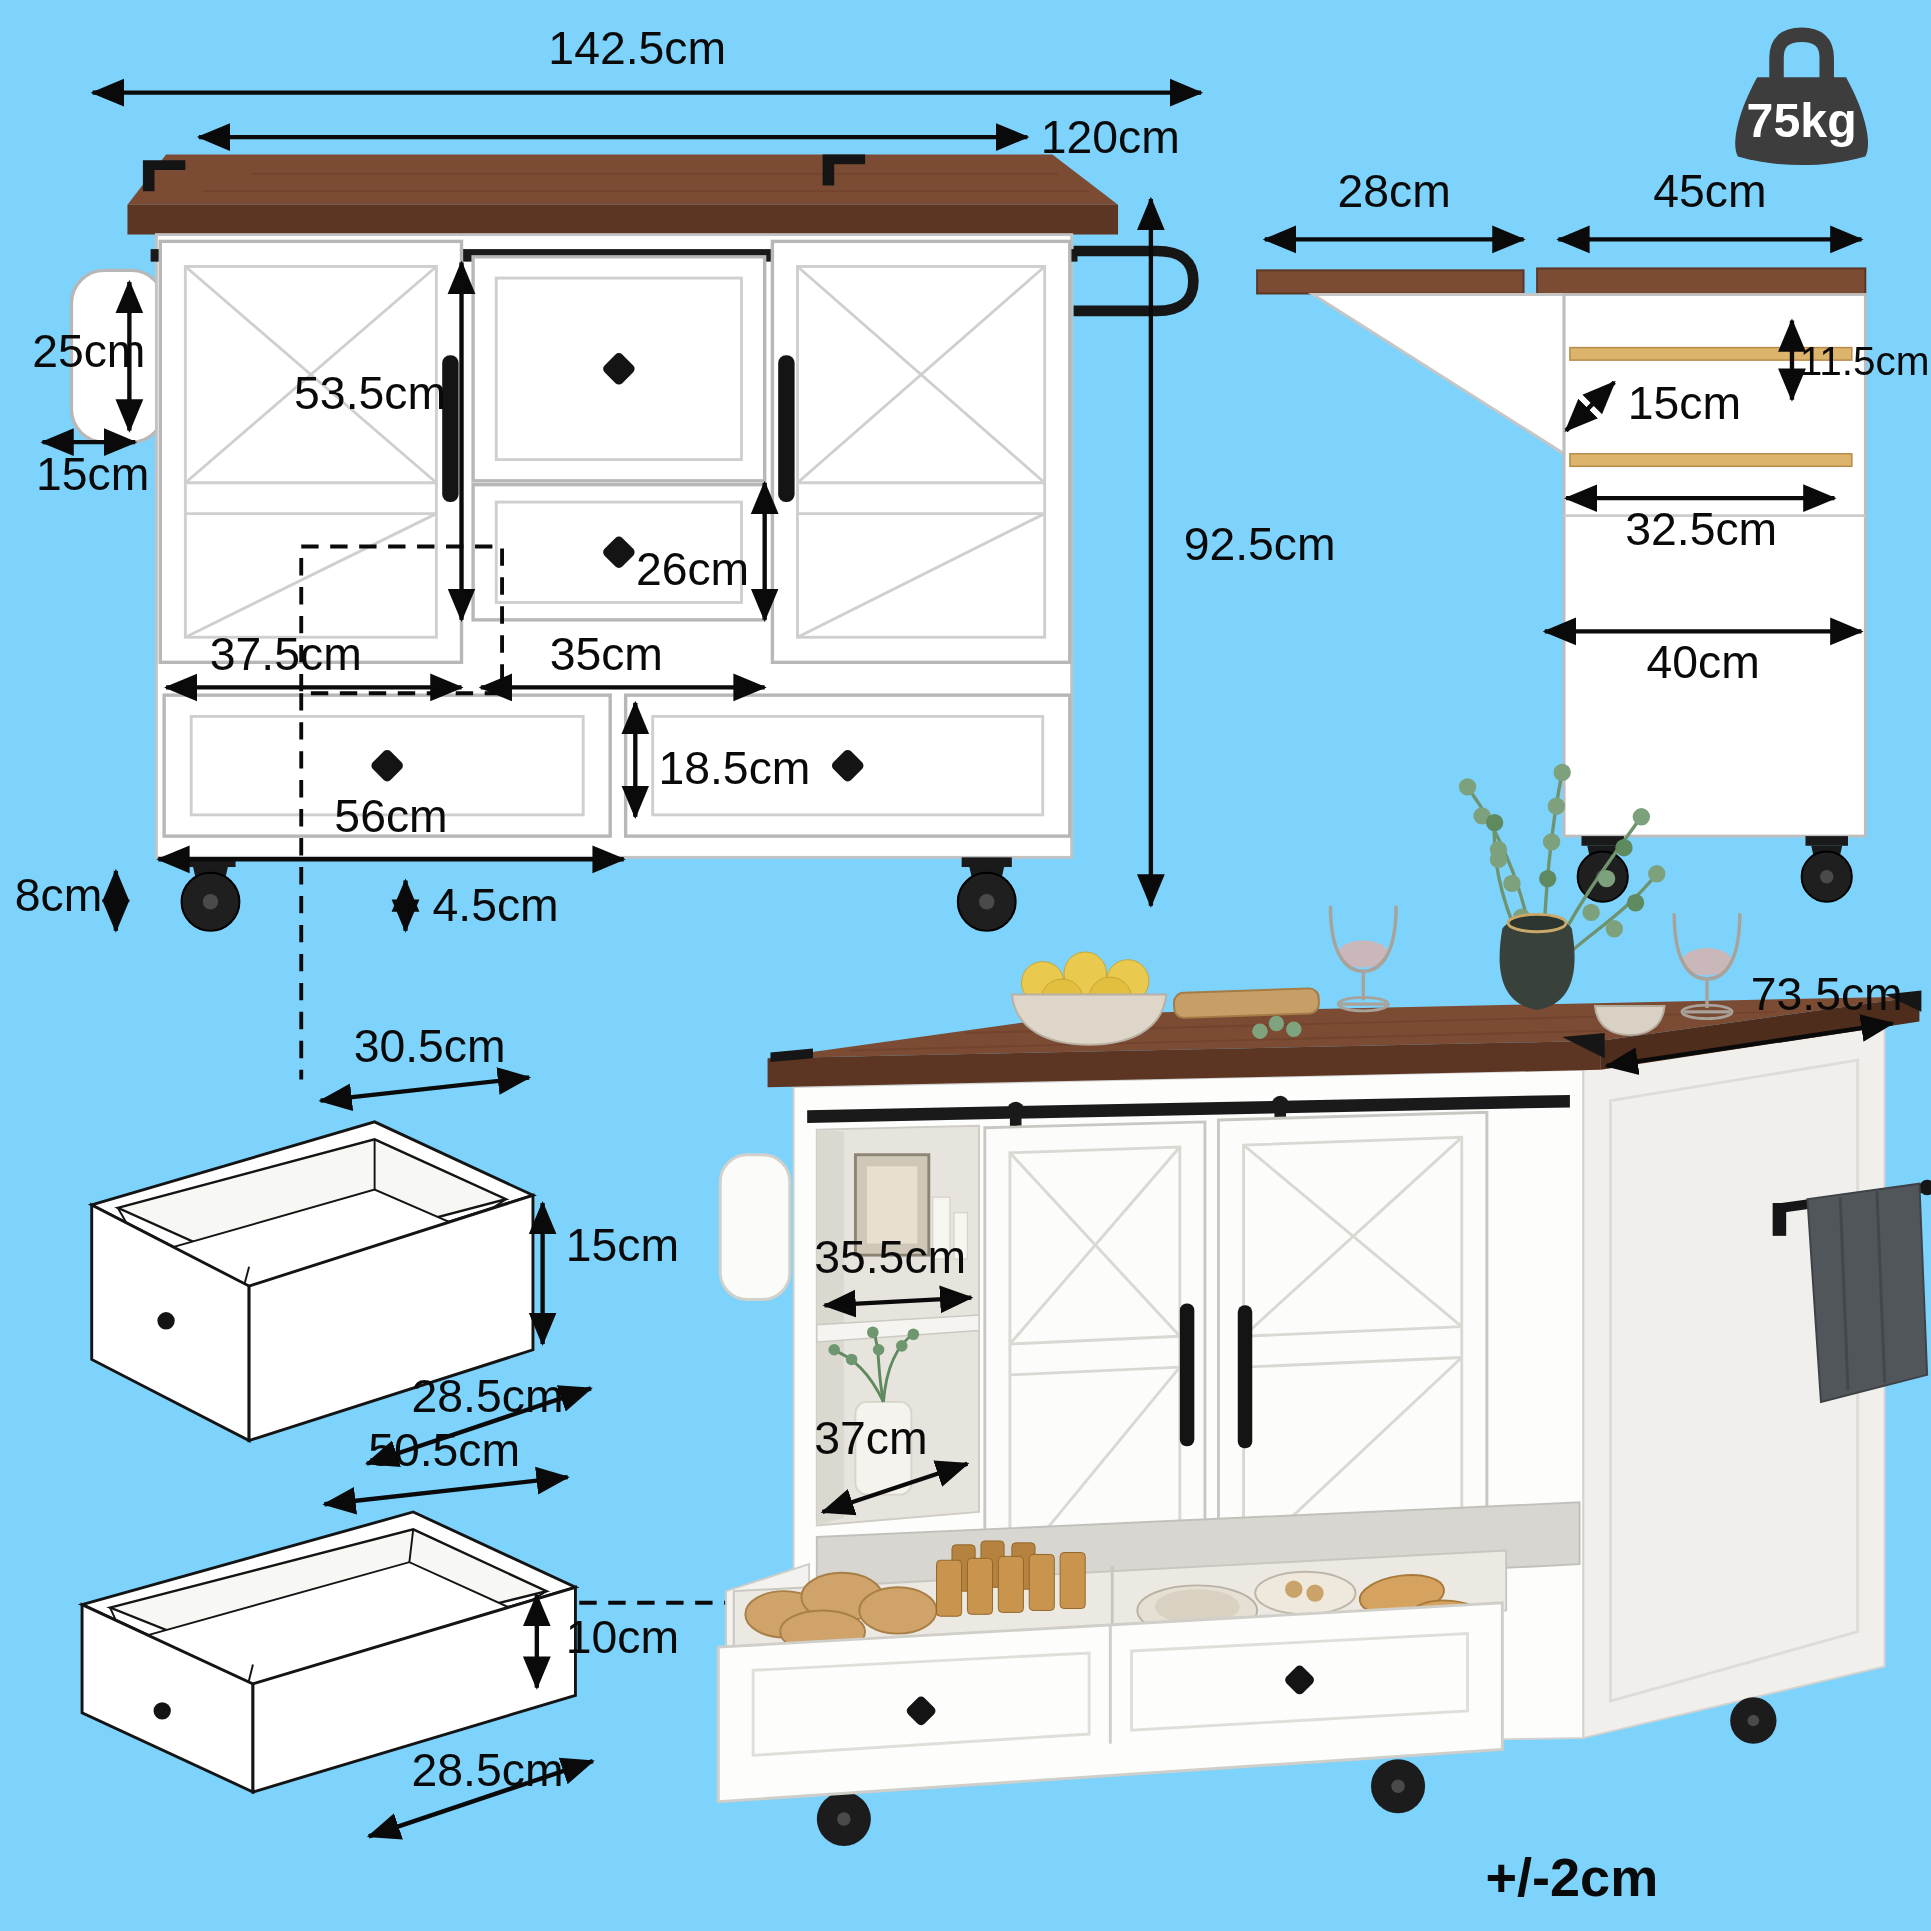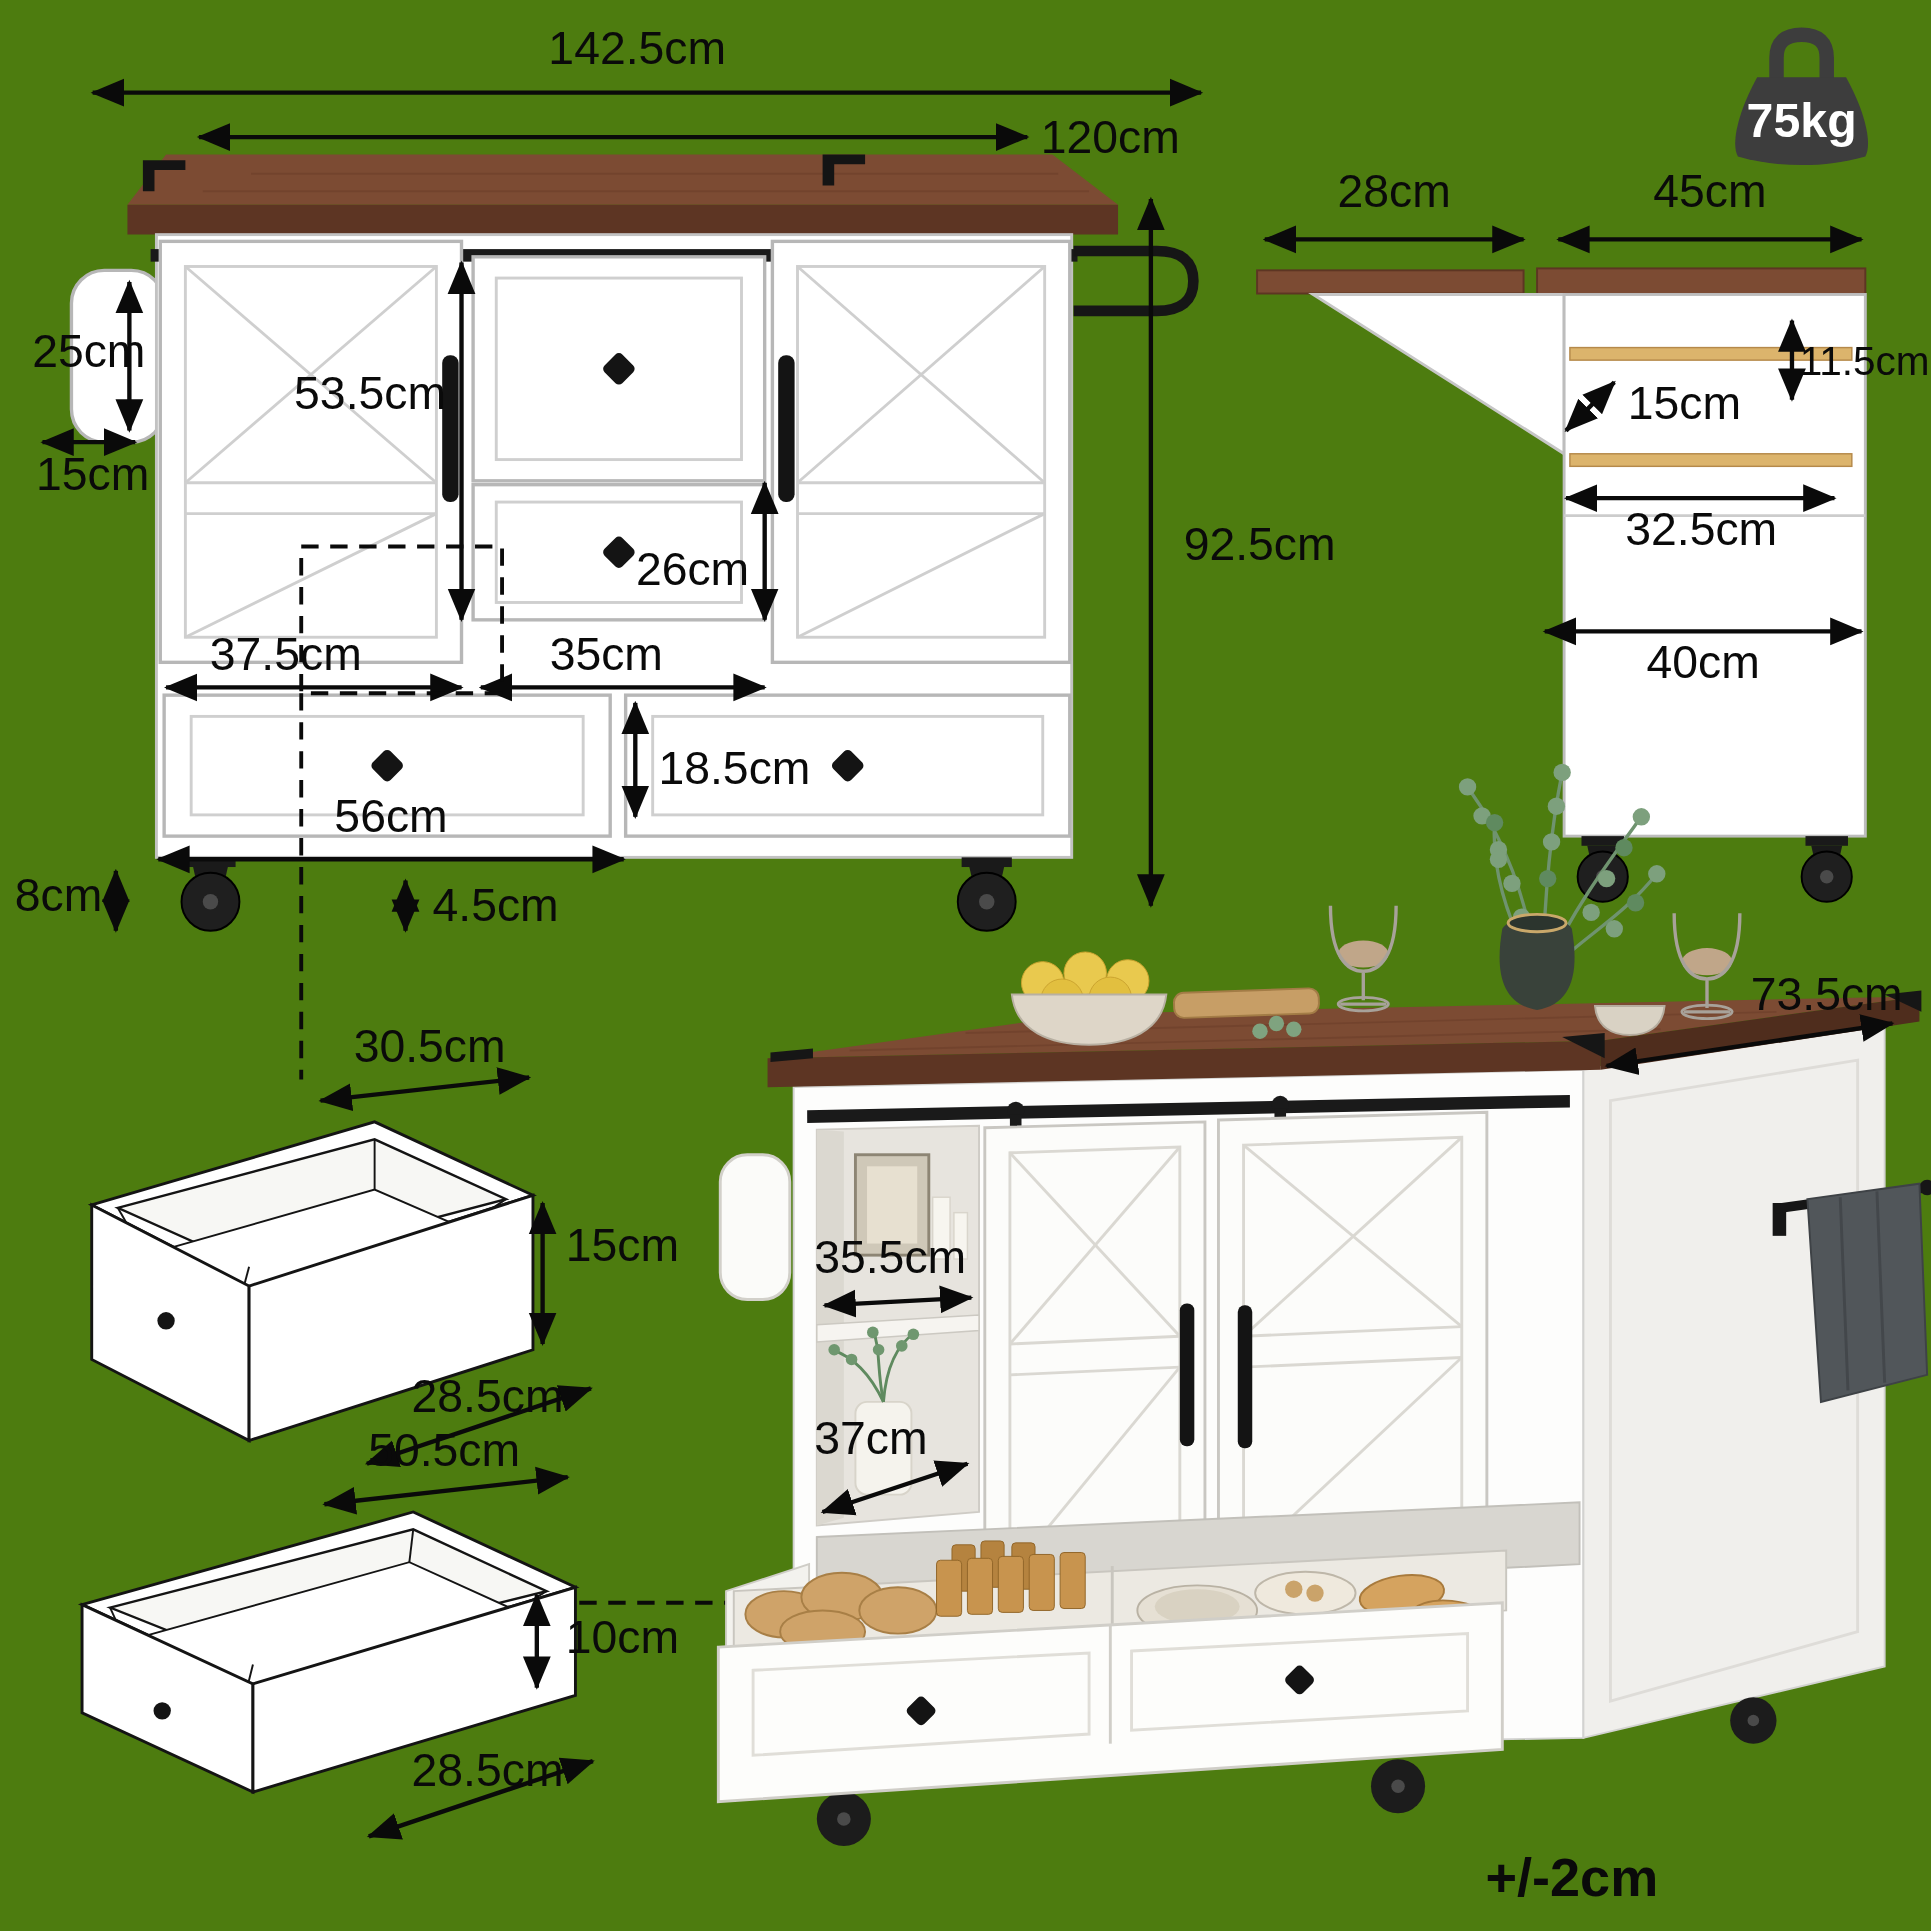--- a/index.html
+++ b/index.html
@@ -1,17 +1,17 @@
 <!DOCTYPE html>
 <html><head>
 <meta charset="utf-8">
 <title>Kitchen Island Cart Dimension Diagram</title>
 <style>
   html,body{margin:0;padding:0;background:#ffffff;}
-  .stage{position:relative;width:1931px;height:1931px;background:#4d7c0f;overflow:hidden;
+  .stage{position:relative;width:1931px;height:1931px;background:#7dd3fc;overflow:hidden;
          font-family:"Liberation Sans","DejaVu Sans",sans-serif;}
   svg{position:absolute;inset:0;}
   text{font-family:"Liberation Sans","DejaVu Sans",sans-serif;fill:#0a0a0a;}
   .dim-label{font-size:48px;}
   .dim-label-sm{font-size:42px;}
   .tol{font-size:56px;font-weight:700;}
   .wt{font-size:50px;font-weight:700;fill:#ffffff;}
   .dim{stroke:#0a0a0a;stroke-width:4.5;fill:none;
        marker-start:url(#arr);marker-end:url(#arr);}
   .dash{stroke:#0a0a0a;stroke-width:4;stroke-dasharray:18 12;fill:none;}

